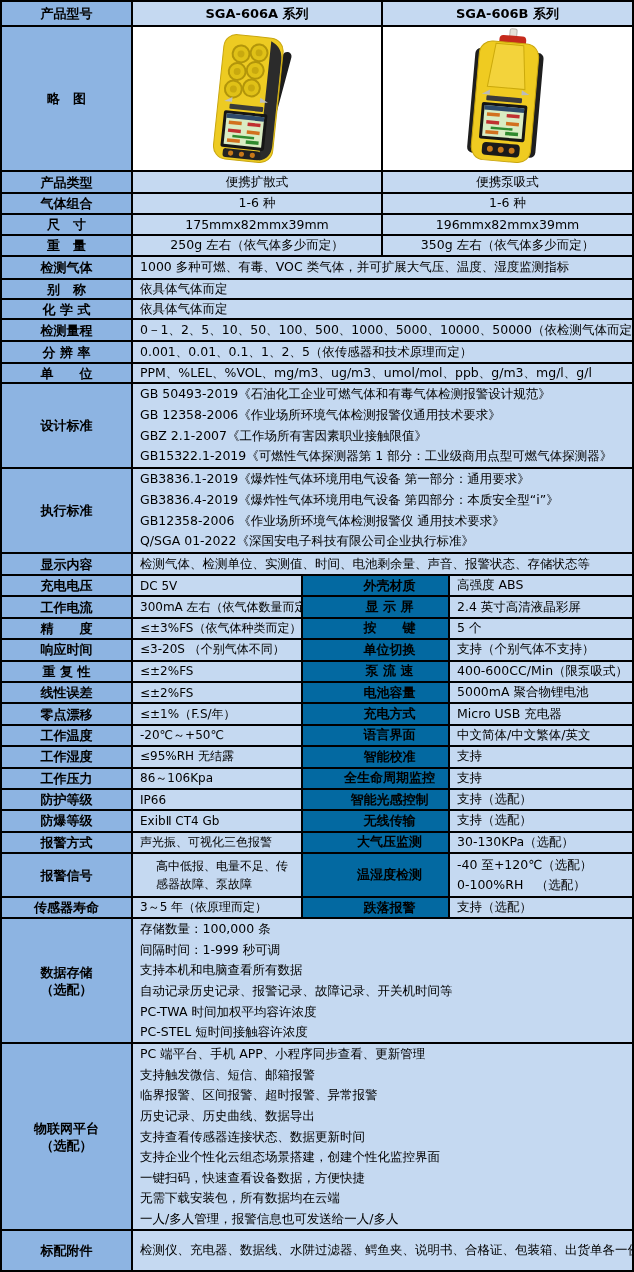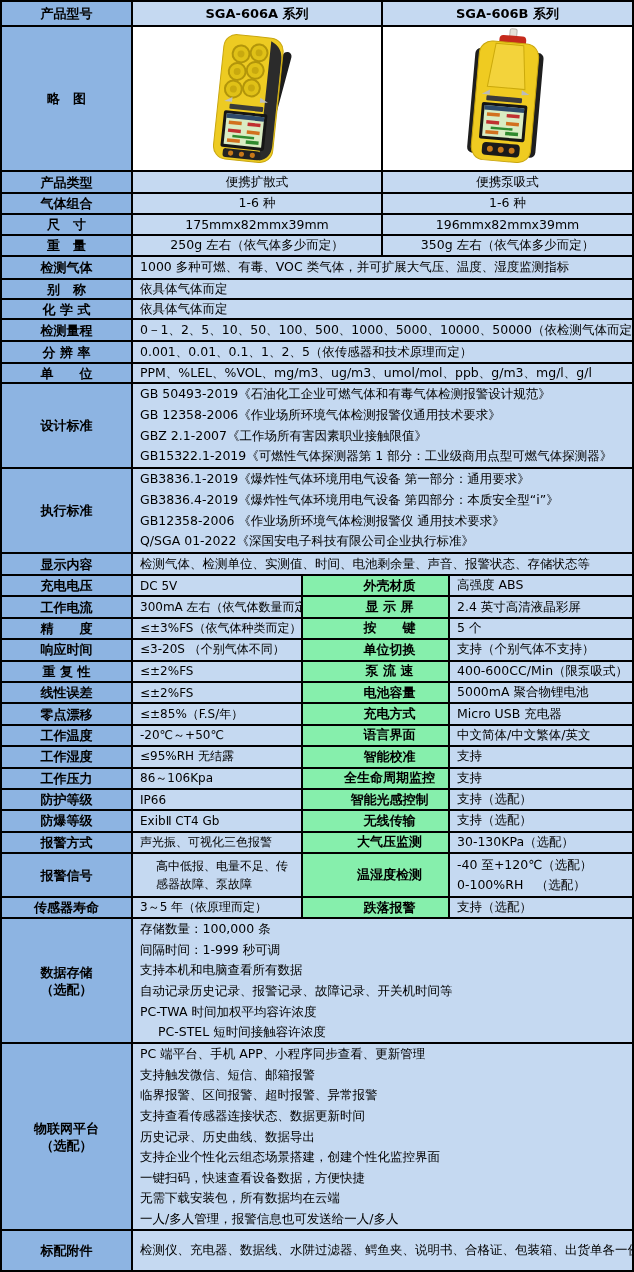--- a/index.html
+++ b/index.html
@@ -21,21 +21,21 @@
   .row .cell:last-child { border-right: none; }
   .lbl {
     width: 131px; background: #8DB4E2; font-weight: bold; font-size: 13px;
     justify-content: center; text-align: center; flex-direction: column; line-height: 17px;
   }
   .va { width: 250px; justify-content: center; }
   .vb { flex: 1; justify-content: center; }
   .bold { font-weight: bold; font-size: 13px; }
   .white { background: #fff; justify-content: center; }
   .v1 { width: 170px; justify-content: flex-start; padding-left: 7px; font-size: 12px; }
-  .l2 { width: 147px; background: #86efac; font-weight: bold; font-size: 13px; justify-content: center; text-align: center; padding-left: 28px; }
+  .l2 { width: 147px; background: #0369a1; font-weight: bold; font-size: 13px; justify-content: center; text-align: center; padding-left: 28px; }
   .v2 { flex: 1; justify-content: flex-start; padding-left: 7px; }
   .vfull { flex: 1; justify-content: flex-start; padding-left: 7px; }
   .lines { flex-direction: column; align-items: stretch; justify-content: center; padding-left: 7px; }
   .lines div { line-height: 20.6px; font-size: 12.5px; }
   .dlines div { line-height: 20.75px; }
   .wrap { white-space: normal; line-height: 18px; padding: 2px 5px 2px 23px; font-size: 12px; }
   .twoline { flex-direction: column; align-items: flex-start; justify-content: center; padding-left: 7px; line-height: 20px; }
 </style>
 </head>
 <body>
@@ -231,21 +231,21 @@
     <div class="cell v2">400-600CC/Min（限泵吸式）</div>
   </div>
   <div class="row" style="height:21.4px">
     <div class="cell lbl">线性误差</div>
     <div class="cell v1">≤±2%FS</div>
     <div class="cell l2">电池容量</div>
     <div class="cell v2">5000mA 聚合物锂电池</div>
   </div>
   <div class="row" style="height:21.4px">
     <div class="cell lbl">零点漂移</div>
-    <div class="cell v1">≤±85%（F.S/年）</div>
+    <div class="cell v1">≤±1%（F.S/年）</div>
     <div class="cell l2">充电方式</div>
     <div class="cell v2">Micro USB 充电器</div>
   </div>
   <div class="row" style="height:21.4px">
     <div class="cell lbl">工作温度</div>
     <div class="cell v1">-20℃～+50℃</div>
     <div class="cell l2">语言界面</div>
     <div class="cell v2">中文简体/中文繁体/英文</div>
   </div>
   <div class="row" style="height:21.4px">
@@ -300,35 +300,35 @@
     <div class="cell lbl">
       <span>数据存储</span>
       <span>（选配）</span>
     </div>
     <div class="cell vfull lines" style="padding-left:0">
       <div style="padding-left:7px">存储数量：100,000 条</div>
       <div style="padding-left:7px">间隔时间：1-999 秒可调</div>
       <div style="padding-left:7px">支持本机和电脑查看所有数据</div>
       <div style="padding-left:7px">自动记录历史记录、报警记录、故障记录、开关机时间等</div>
       <div style="padding-left:7px">PC-TWA 时间加权平均容许浓度</div>
-      <div style="padding-left:25px">PC-STEL 短时间接触容许浓度</div>
+      <div style="padding-left:7px">PC-STEL 短时间接触容许浓度</div>
     </div>
   </div>
 
   <div class="row" style="height:187px">
     <div class="cell lbl">
       <span>物联网平台</span>
       <span>（选配）</span>
     </div>
     <div class="cell vfull lines" style="padding-left:0">
       <div style="padding-left:7px">PC 端平台、手机 APP、小程序同步查看、更新管理</div>
       <div style="padding-left:7px">支持触发微信、短信、邮箱报警</div>
       <div style="padding-left:7px">临界报警、区间报警、超时报警、异常报警</div>
+      <div style="padding-left:7px">历史记录、历史曲线、数据导出</div>
       <div style="padding-left:7px">支持查看传感器连接状态、数据更新时间</div>
-      <div style="padding-left:7px">历史记录、历史曲线、数据导出</div>
       <div style="padding-left:7px">支持企业个性化云组态场景搭建，创建个性化监控界面</div>
       <div style="padding-left:7px">一键扫码，快速查看设备数据，方便快捷</div>
       <div style="padding-left:7px">无需下载安装包，所有数据均在云端</div>
       <div style="padding-left:7px">一人/多人管理，报警信息也可发送给一人/多人</div>
     </div>
   </div>
 
   <div class="row last">
     <div class="cell lbl">标配附件</div>
     <div class="cell vfull">检测仪、充电器、数据线、水阱过滤器、鳄鱼夹、说明书、合格证、包装箱、出货单各一份</div>

